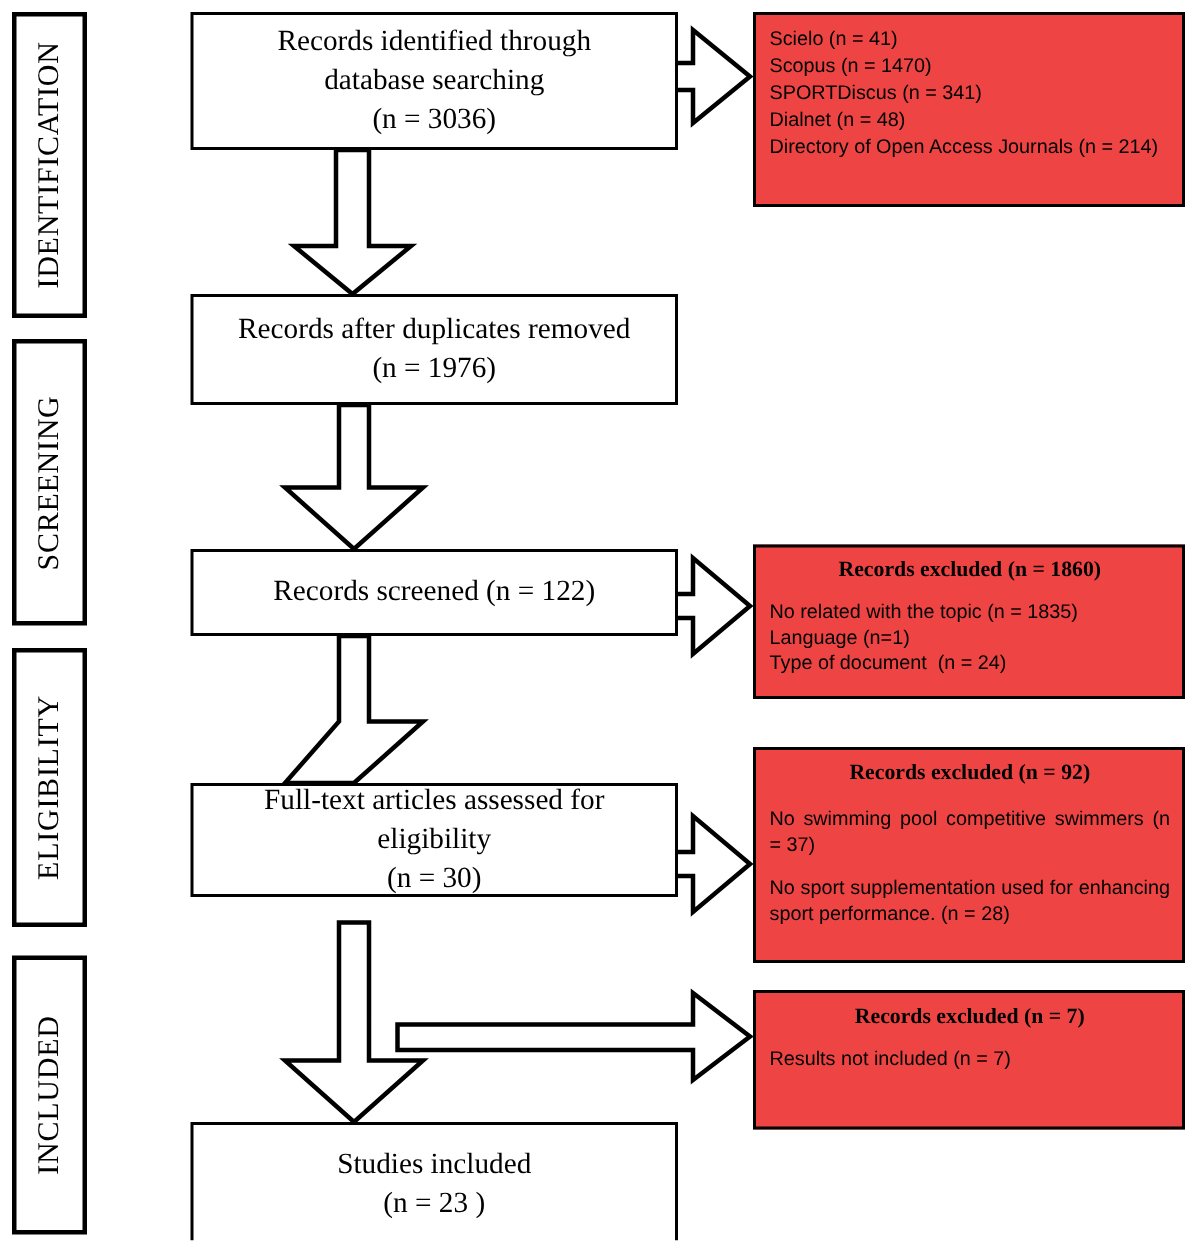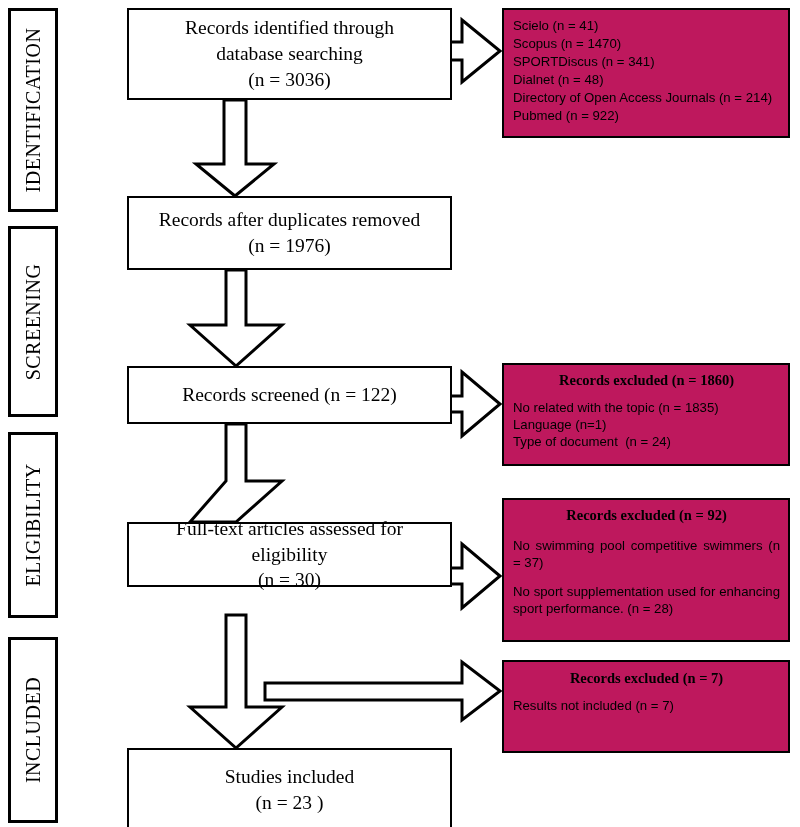--- a/index.html
+++ b/index.html
@@ -58,21 +58,21 @@
     padding: 2px 8px;
     margin-left: 48px;
   }
   .main-box .txt { width: 100%; }
 
   
   .side-box {
     position: absolute;
     box-sizing: border-box;
     border: 2.5px solid #000;
-    background: #be185d;
+    background: #ef4444;
     left: 502px;
     width: 288px;
     padding: 6px 8px 6px 9px;
     font-family: "Liberation Sans", "DejaVu Sans", sans-serif;
     font-size: 13.2px;
     line-height: 1.30;
     color: #000;
   }
   .side-box .hdr {
     font-family: "Liberation Serif", "DejaVu Serif", serif;
@@ -160,42 +160,41 @@
       <span>(n = 1976)</span>
     </span>
   </div>
 
   <div class="main-box" style="top:366px; height:58px;">
     <span class="txt">
       <span>Records screened  (n = 122)</span>
     </span>
   </div>
 
-  <div class="main-box" style="top:522px; height:65px;font-family:Liberation Serif, serif;">
+  <div class="main-box" style="top:522px; height:76px;font-family:Liberation Serif, serif;">
     <span class="txt">
       <span>Full-text articles assessed for</span><br>
       <span>eligibility</span><br>
       <span>(n = 30)</span>
     </span>
   </div>
 
   <div class="main-box" style="top:748px; height:83px;">
     <span class="txt">
       <span>Studies included</span><br>
       <span>(n = 23 )</span>
     </span>
   </div>
 
   <div class="side-box plain" style="top:8px; height:130px;">
     <span class="row">Scielo (n = 41)</span>
     <span class="row">Scopus (n = 1470)</span>
     <span class="row">SPORTDiscus (n = 341)</span>
     <span class="row">Dialnet (n = 48)</span>
     <span class="row">Directory of Open Access Journals (n = 214)</span>
-    <span class="row">Pubmed (n = 922)</span>
   </div>
 
   <div class="side-box" style="top:363px; height:103px;">
     <span class="hdr">Records excluded (n = 1860)</span>
     <span class="row">No related with the topic (n = 1835)</span>
     <span class="row">Language (n=1)</span>
     <span class="row">Type of document  (n = 24)</span>
   </div>
 
   <div class="side-box justified" style="top:498px; height:144px;">

